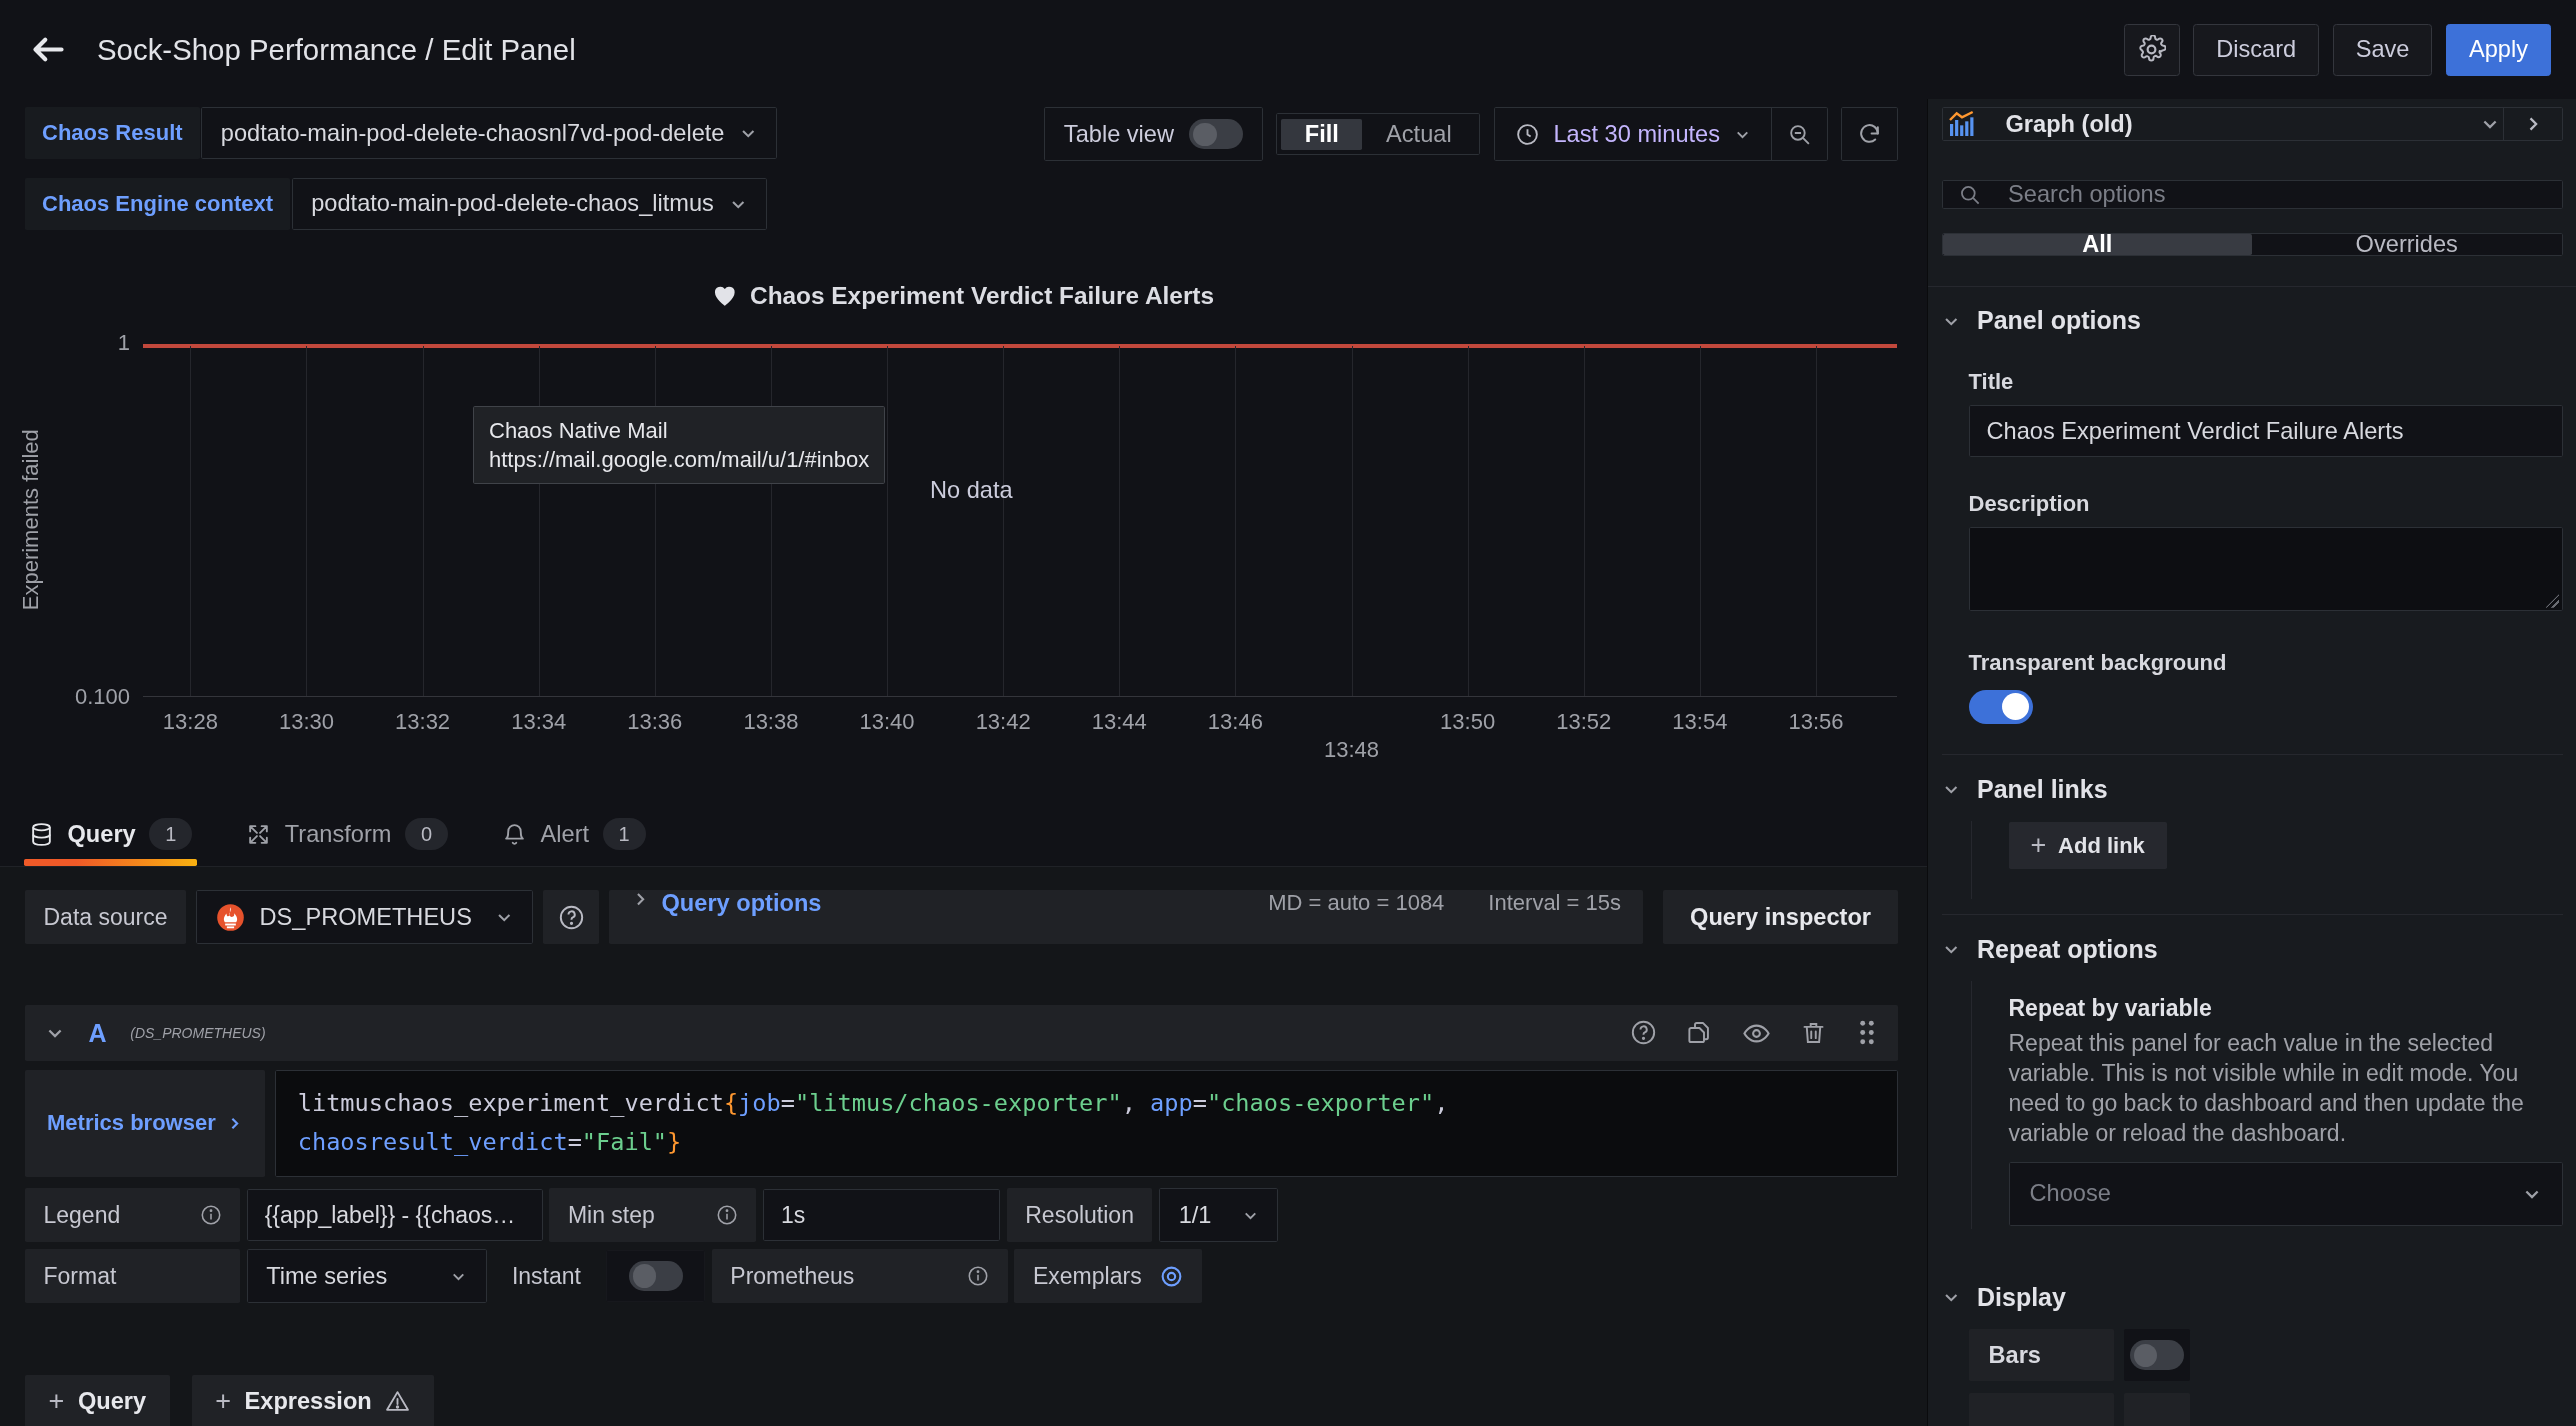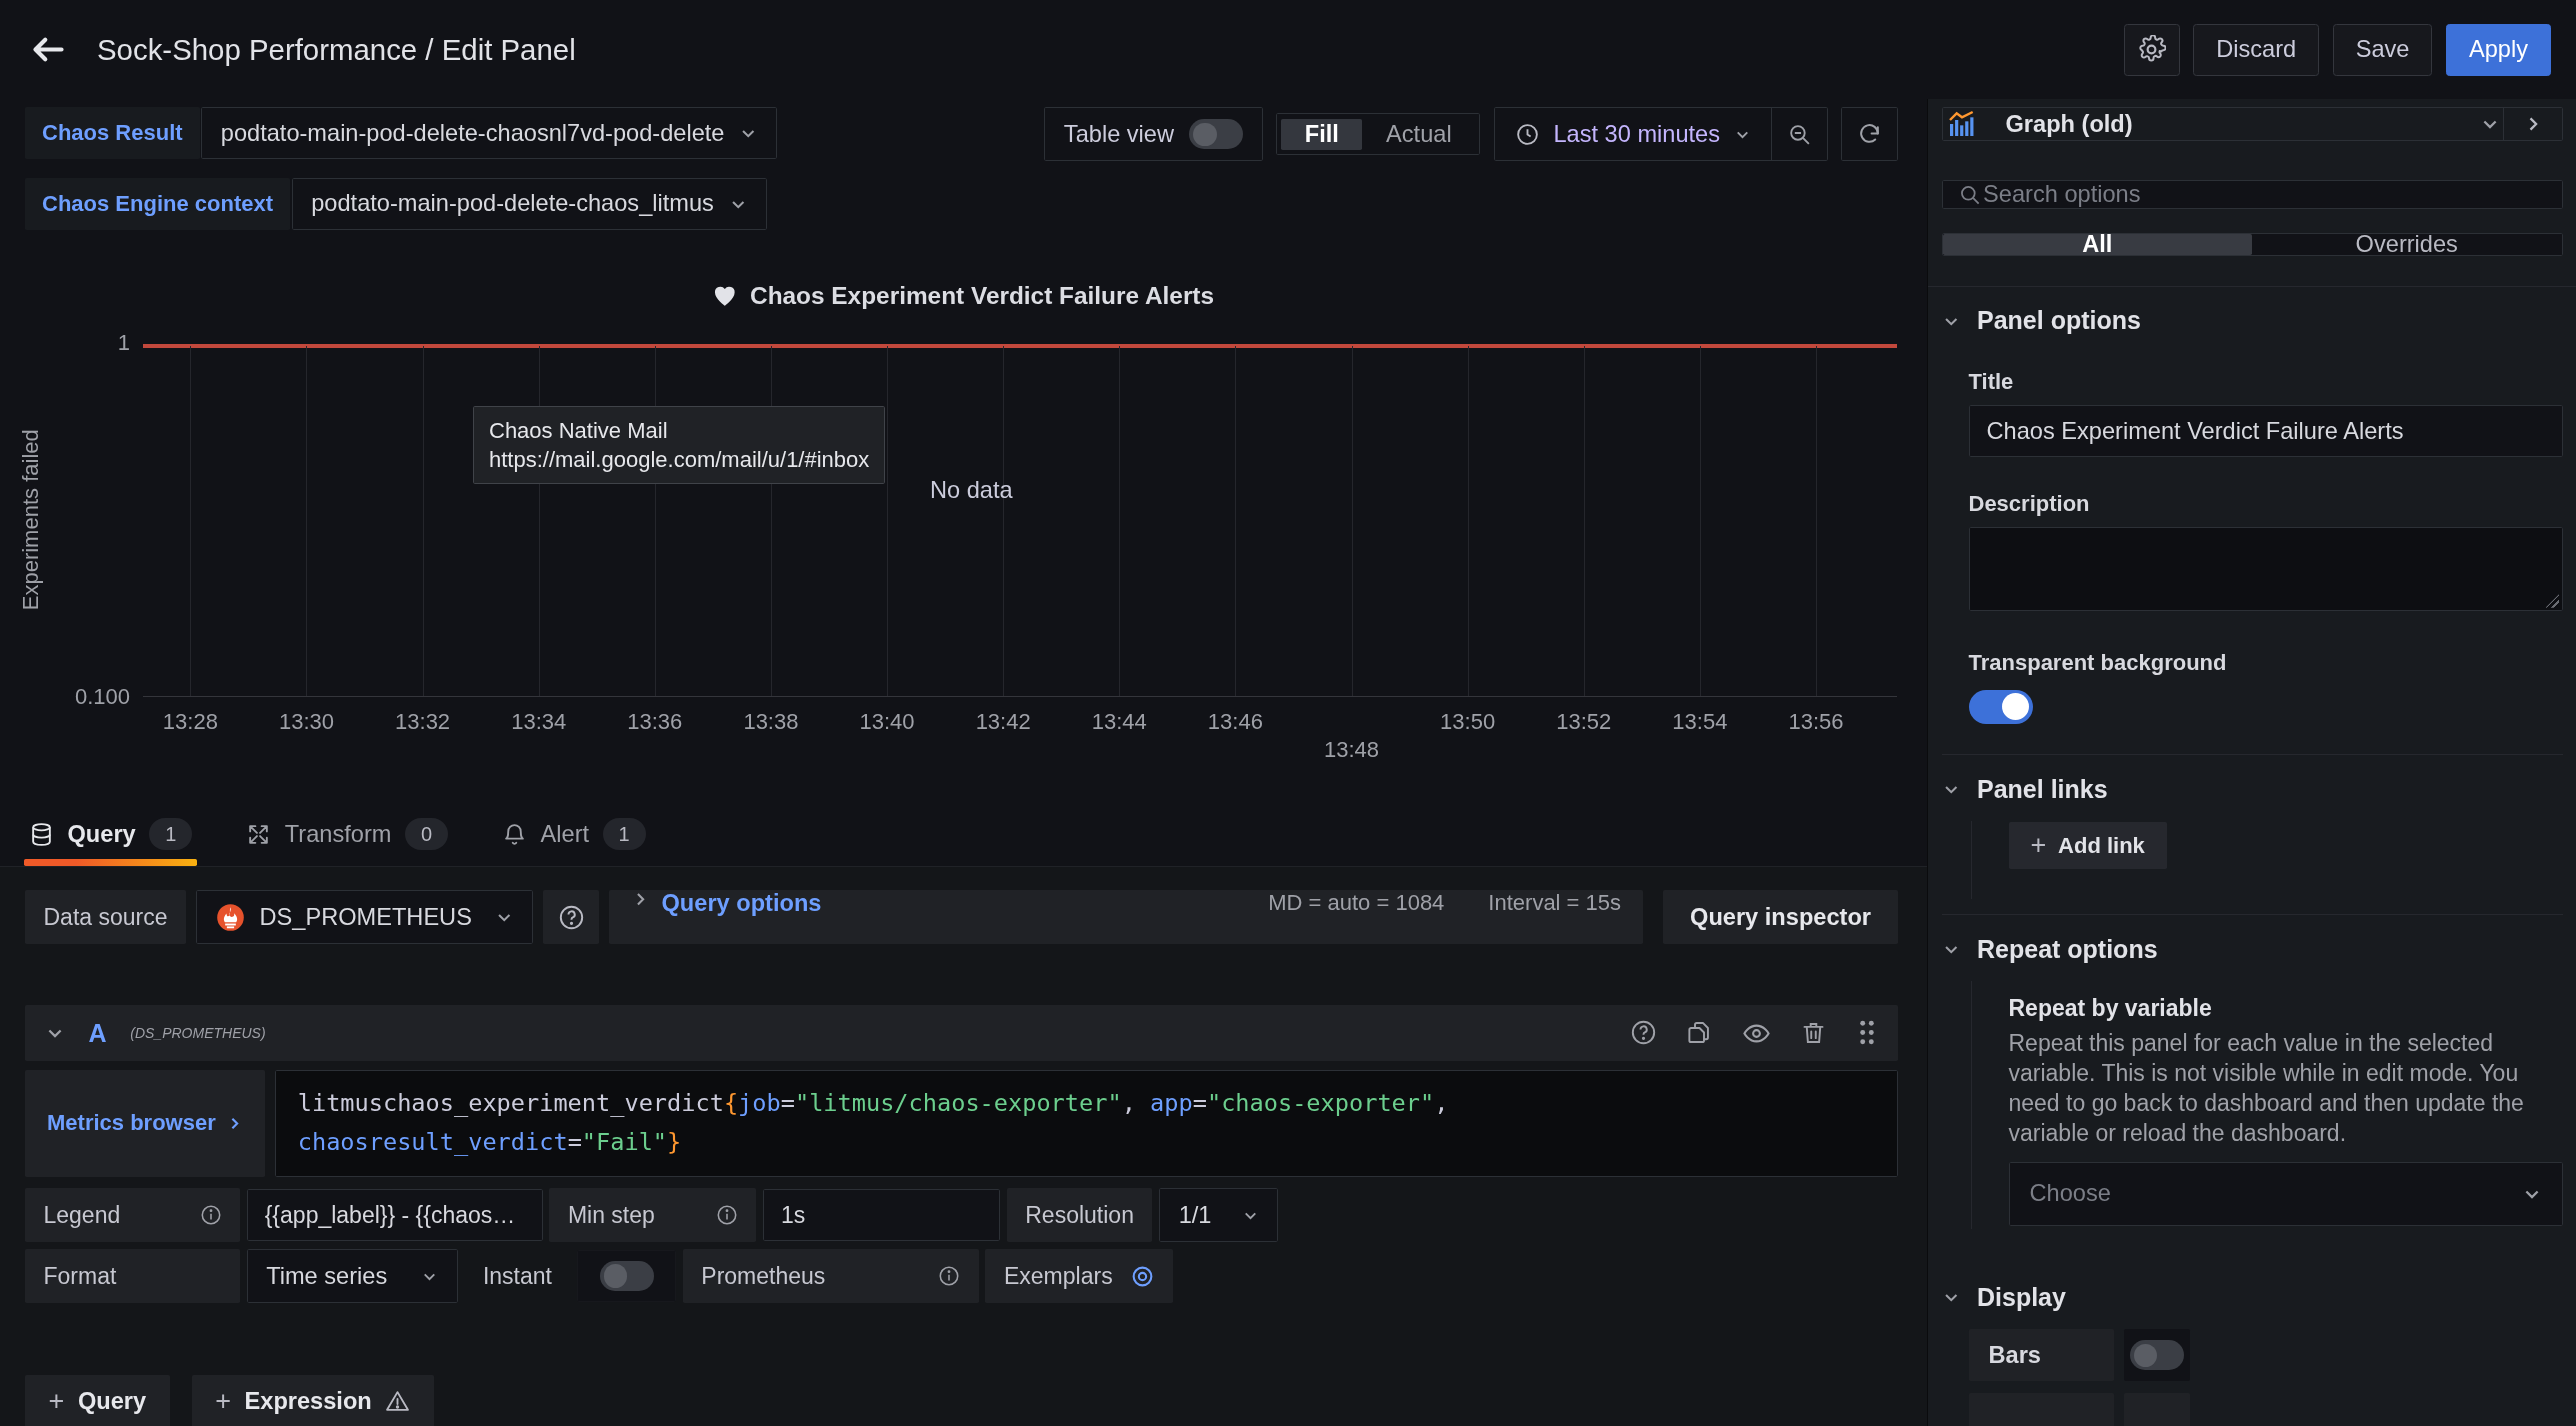--- a/index.html
+++ b/index.html
@@ -92,21 +92,21 @@
         font-weight:600;color:#e7e8ec;cursor:pointer}
   .plus{font-size:27px;font-weight:400;color:#b9bac3}
   
   .sidebar{width:649px;background:#181b1f;border-left:1.7px solid #0a0b0d;display:flex;flex-direction:column;overflow:hidden}
   .viz-select{margin:8.4px 13.5px 0;border:0.8px solid #2c3036;border-radius:1.7px;height:54px;display:flex;align-items:stretch}
   .viz-main{flex:1;display:flex;align-items:center;gap:28px;padding:0 3px;cursor:pointer}
   .viz-name{color:#e2e3e8;font-weight:600}
   .viz-caret{margin-left:auto;color:#9fa1a8}
   .viz-expand{width:59px;border-left:0.8px solid #2c3036;display:flex;align-items:center;justify-content:center;color:#b9bac3;cursor:pointer}
   .search-box{margin:39px 13.5px 0;height:49px;background:#111217;border:0.8px solid #2c3036;border-radius:1.7px;
-              display:flex;align-items:center;gap:2px;padding:0 15px;color:#7b7e87}
+              display:flex;align-items:center;gap:27px;padding:0 15px;color:#7b7e87}
   .search-box input{flex:1;background:transparent;border:none;outline:none;color:#d8d9df;font-size:23.6px;font-family:"Liberation Sans",sans-serif}
   .search-box input::placeholder{color:#7b7e87}
   .ao-tabs{margin:23.6px 13.5px 0;display:flex;border:0.8px solid #2c3036;border-radius:1.7px;height:52px;background:#111217;overflow:hidden}
   .ao{flex:1;display:flex;align-items:center;justify-content:center;color:#b9bac3;cursor:pointer}
   .ao.active{background:#383b42;color:#fff;font-weight:600;border-radius:1.7px}
   .sb-divider{height:0.8px;background:#26282e;margin-top:30px}
   .section{padding:0 13.5px}
   .sec-header{display:flex;align-items:center;gap:17px;margin-top:20px;font-weight:600;font-size:25px;color:#e2e3e8;cursor:pointer}
   .sec-chev{color:#9fa1a8}
   .sec-body{margin-left:27px}
@@ -449,21 +449,21 @@
           <span style="margin-left:auto">
               <svg width="17" height="17" viewBox="0 0 16 16" fill="none" stroke="#9fa1a8" stroke-width="1.8">
                 <path d="M3.5 6l4.5 4.5L12.5 6"></path>
               </svg>
             </span>
         </div>
       </div>
 
       <div class="opt-row" style="margin-top:6.7px">
         <div class="box-label" style="width:215px">Format</div>
-        <div class="sel" style="width:211px">
+        <div class="sel" style="width:240px">
           <span>Time series</span>
           <span style="margin-left:auto">
               <svg width="17" height="17" viewBox="0 0 16 16" fill="none" stroke="#9fa1a8" stroke-width="1.8">
                 <path d="M3.5 6l4.5 4.5L12.5 6"></path>
               </svg>
             </span>
         </div>
         <div class="box-label" style="background:transparent">Instant</div>
         <div class="toggle-box">
           <div class="toggle dark">

